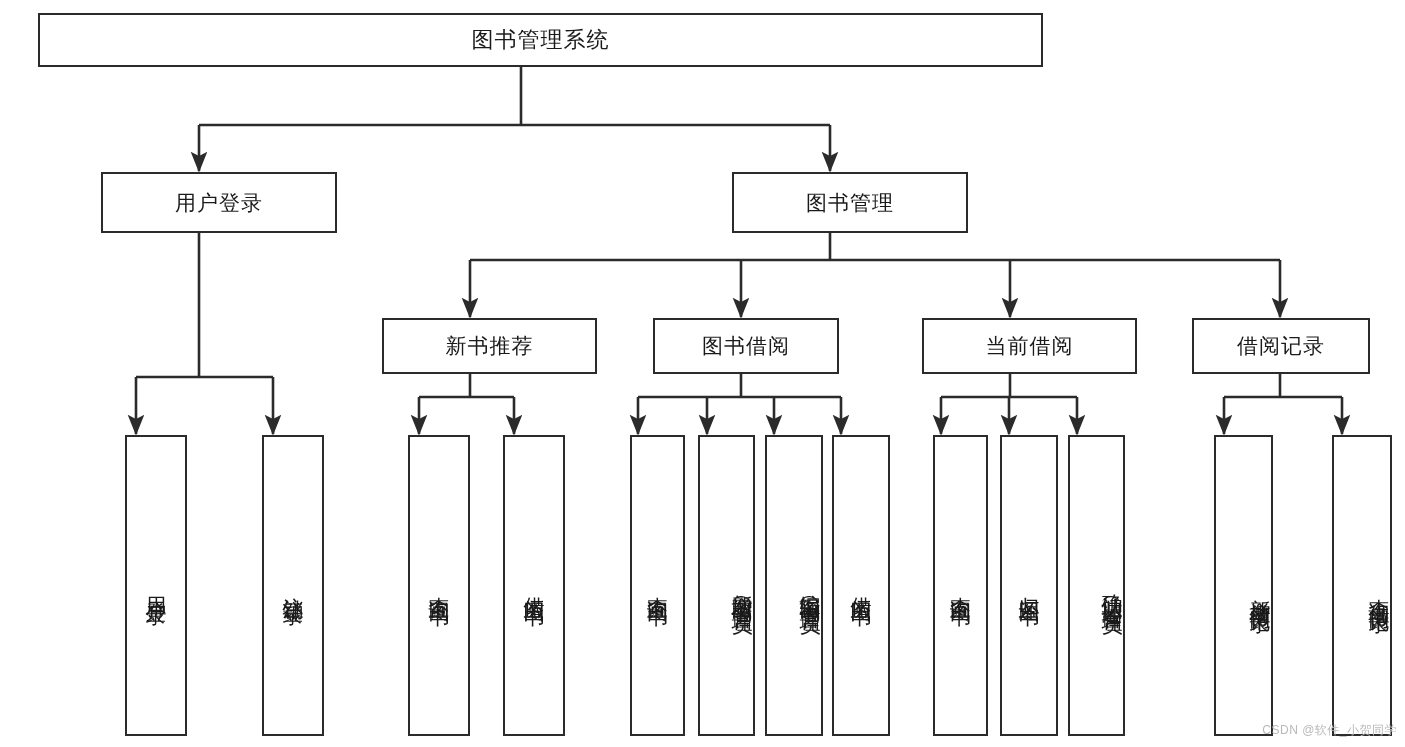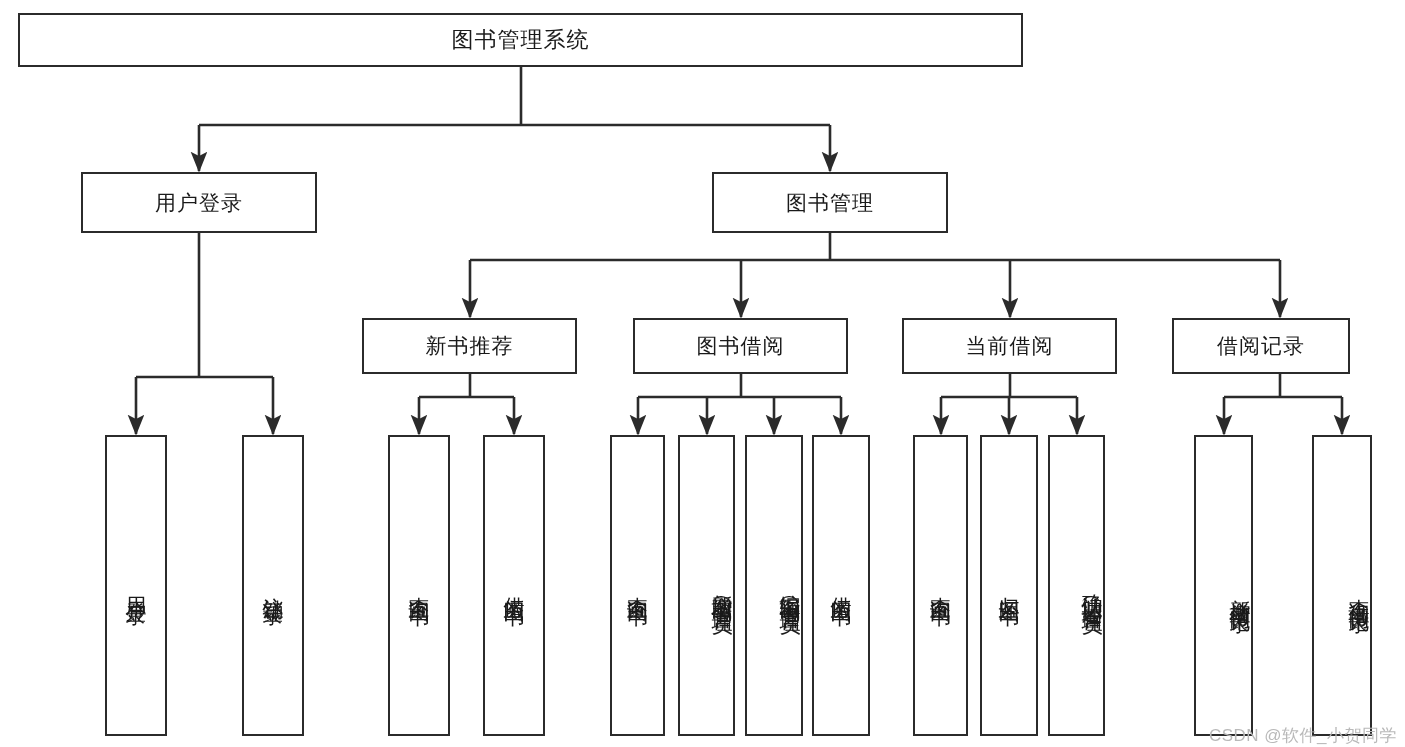--- a/index.html
+++ b/index.html
@@ -2,28 +2,28 @@
 <html><head>
 <meta charset="utf-8">
 <style>
   html,body{margin:0;padding:0;background:#ffffff;}
   body{width:1405px;height:747px;overflow:hidden;
        font-family:"Liberation Sans","DejaVu Sans",sans-serif;}
   #diagram-root{position:relative;width:1405px;height:747px;background:#fff;}
   svg#edges{position:absolute;left:0;top:0;width:1405px;height:747px;}
   .node{position:absolute;box-sizing:border-box;background:#ffffff;
         border:2px solid #2b2b2b;display:flex;align-items:center;
-        justify-content:center;color:#1a1a1a;}
+        justify-content:center;color:#1a1a1a;margin-left:20px;}
   .node.horiz{font-size:21px;letter-spacing:1px;}
   .node.root{font-size:22px;}
   .node.vert{writing-mode:vertical-rl;text-orientation:upright;
              font-size:21px;letter-spacing:3px;padding-top:10px;
              align-items:flex-start;justify-content:center;line-height:1.05;}
   .node.vert.short{align-items:center;padding-top:0;}
-  .watermark{position:absolute;right:8px;bottom:0;font-size:17px;
+  .watermark{position:absolute;right:8px;bottom:8px;font-size:12px;
              color:#b9b9b9;white-space:nowrap;letter-spacing:0.5px;margin-left:13px;}
 </style>
 </head>
 <body>
 
 <div id="diagram-root">
   <svg id="edges" viewBox="0 0 1405 747" xmlns="http://www.w3.org/2000/svg">
     <defs>
       <marker id="arrowhead" markerWidth="9" markerHeight="9" refX="7.4" refY="3.2" orient="auto" markerUnits="strokeWidth">
         <path d="M0,0 L8,3.2 L0,6.4 L1.6,3.2 z" fill="#2b2b2b"></path>
@@ -72,21 +72,21 @@
       </div>
       <div class="node horiz" style="left: 81px; top: 172px; width: 236px; height: 61px;">
         <span>用户登录</span>
       </div>
       <div class="node horiz" style="left: 712px; top: 172px; width: 236px; height: 61px; justify-content: center;">
         <span>图书管理</span>
       </div>
       <div class="node horiz" style="left: 362px; top: 318px; width: 215px; height: 56px;">
         <span>新书推荐</span>
       </div>
-      <div class="node horiz" style="left: 633px; top: 318px; width: 215px; height: 56px;">
+      <div class="node horiz" style="left: 633px; top: 318px; width: 186px; height: 56px;">
         <span>图书借阅</span>
       </div>
       <div class="node horiz" style="left: 902px; top: 318px; width: 215px; height: 56px;">
         <span>当前借阅</span>
       </div>
       <div class="node horiz" style="left: 1172px; top: 318px; width: 178px; height: 56px;">
         <span>借阅记录</span>
       </div>
       <div class="node vert short" style="left: 105px; top: 435px; width: 62px; height: 301px;">
         <span>用户登录</span>

